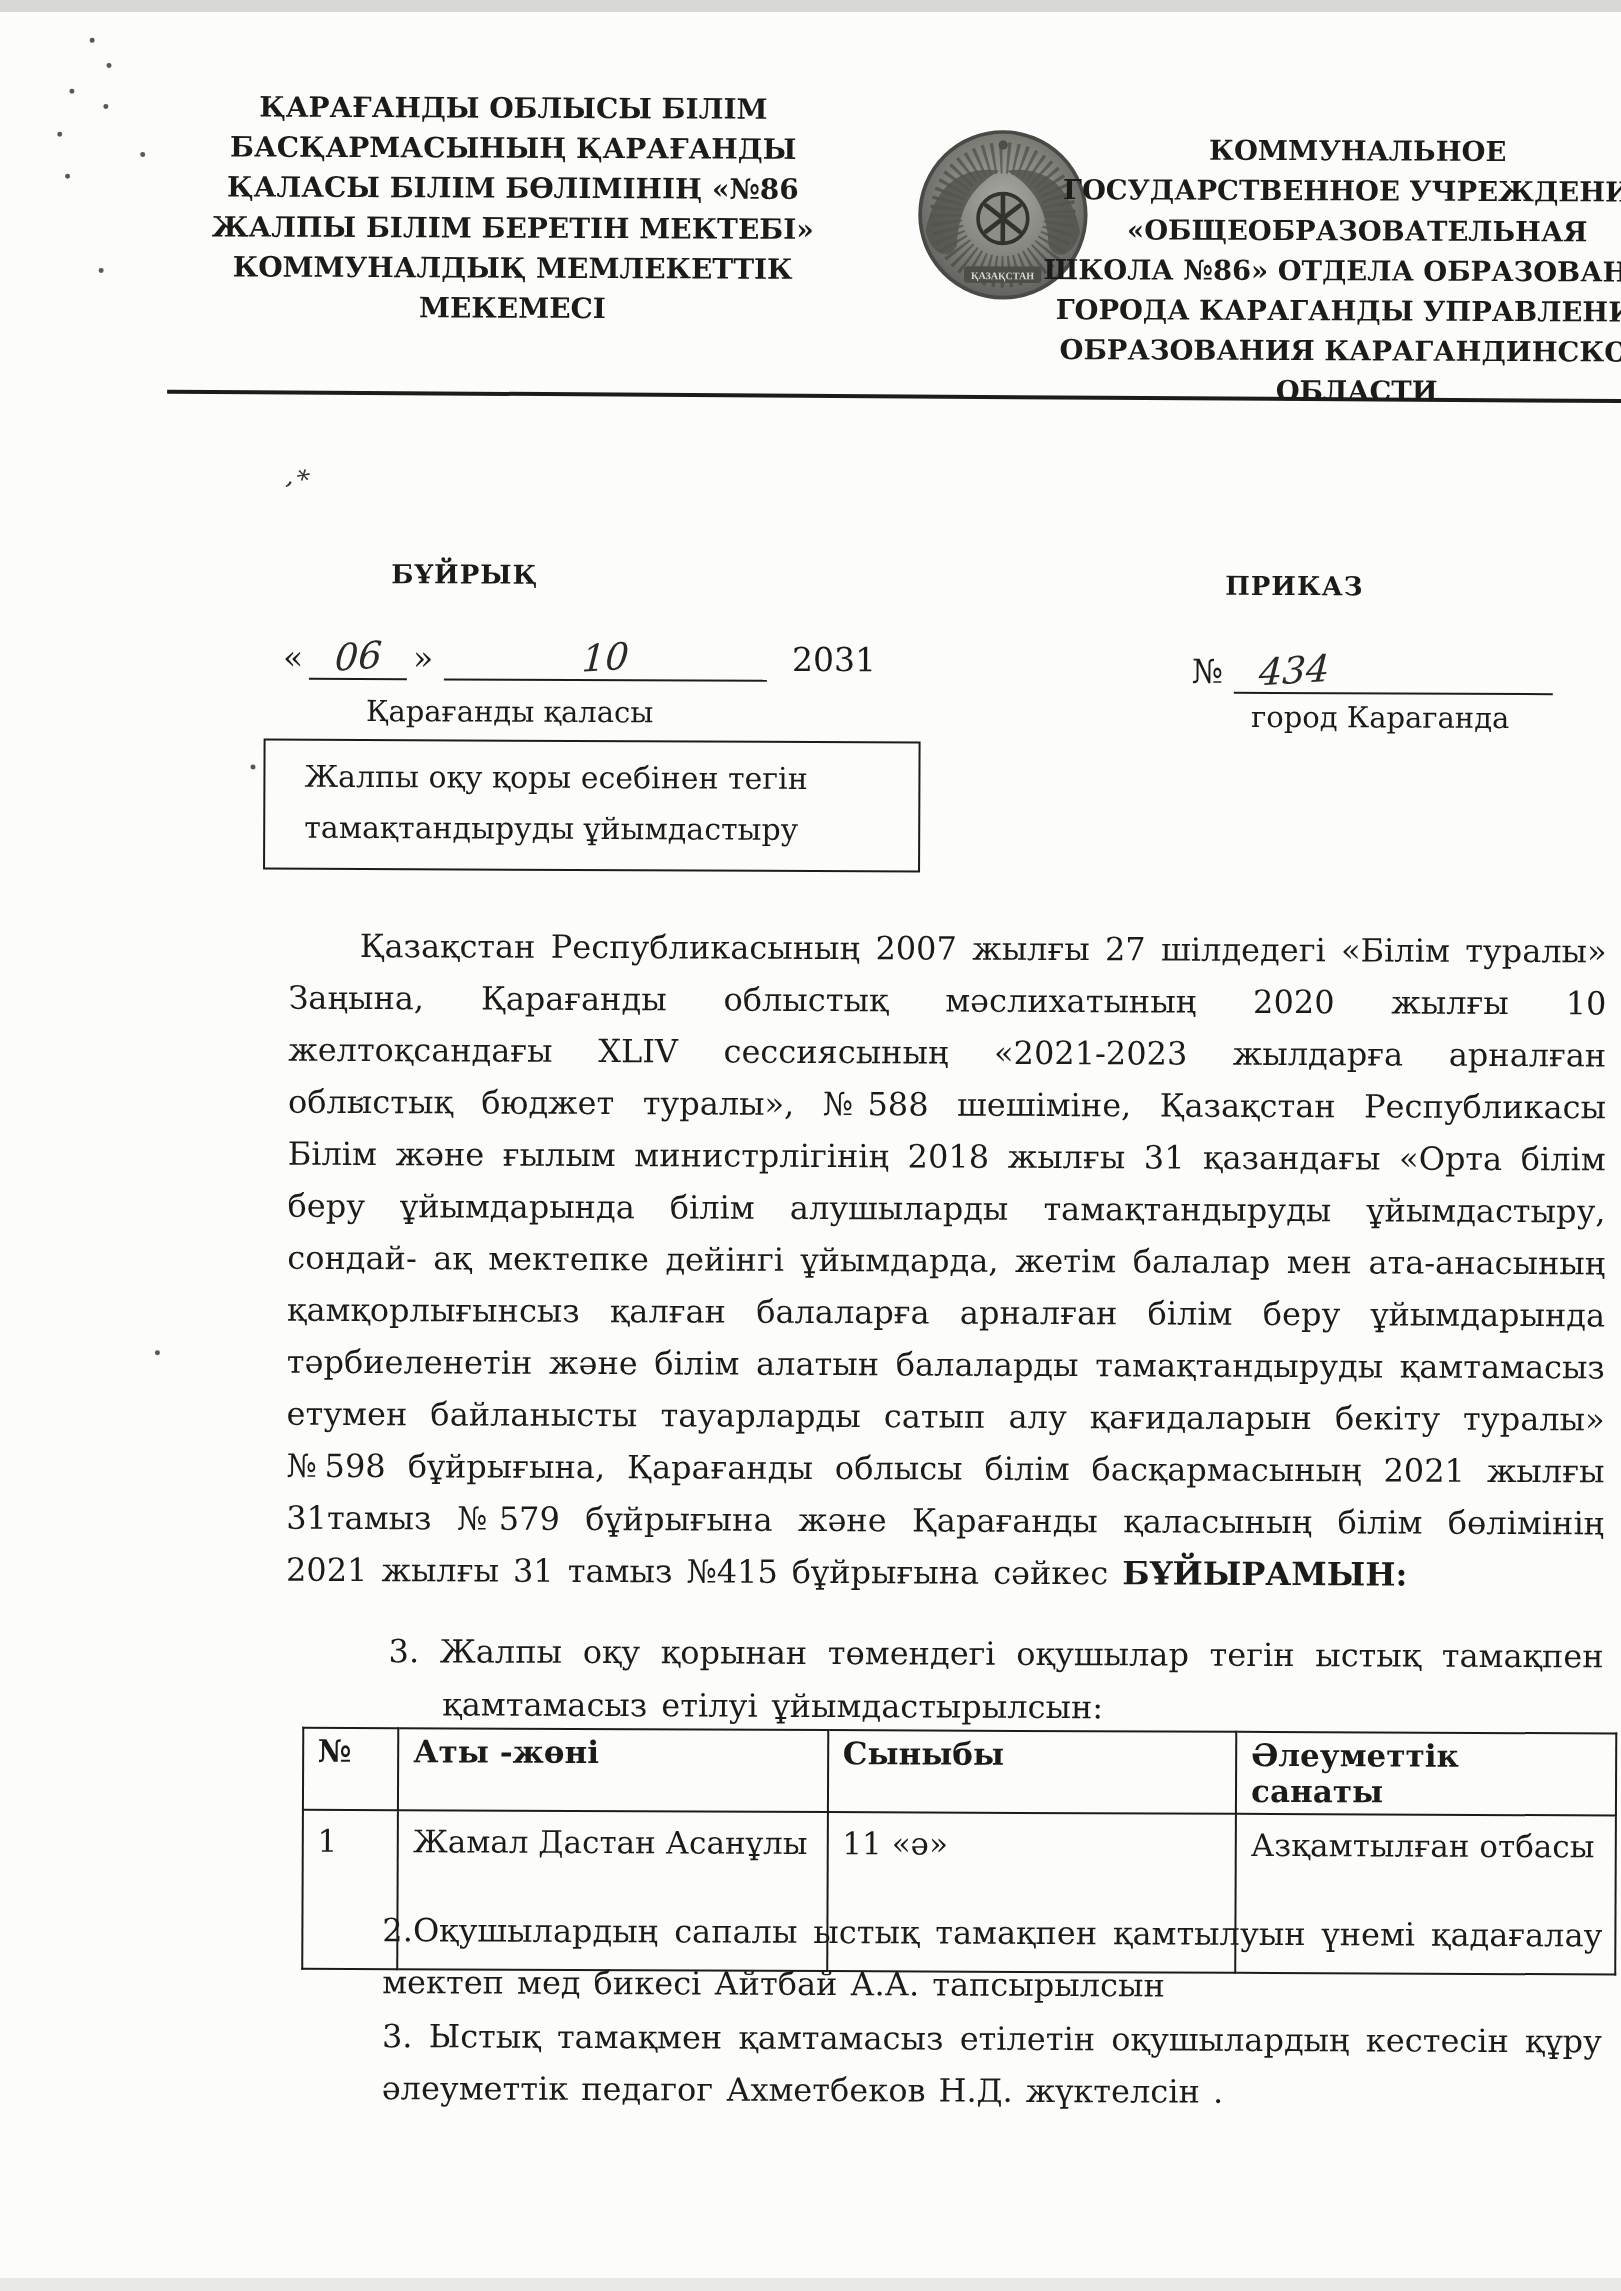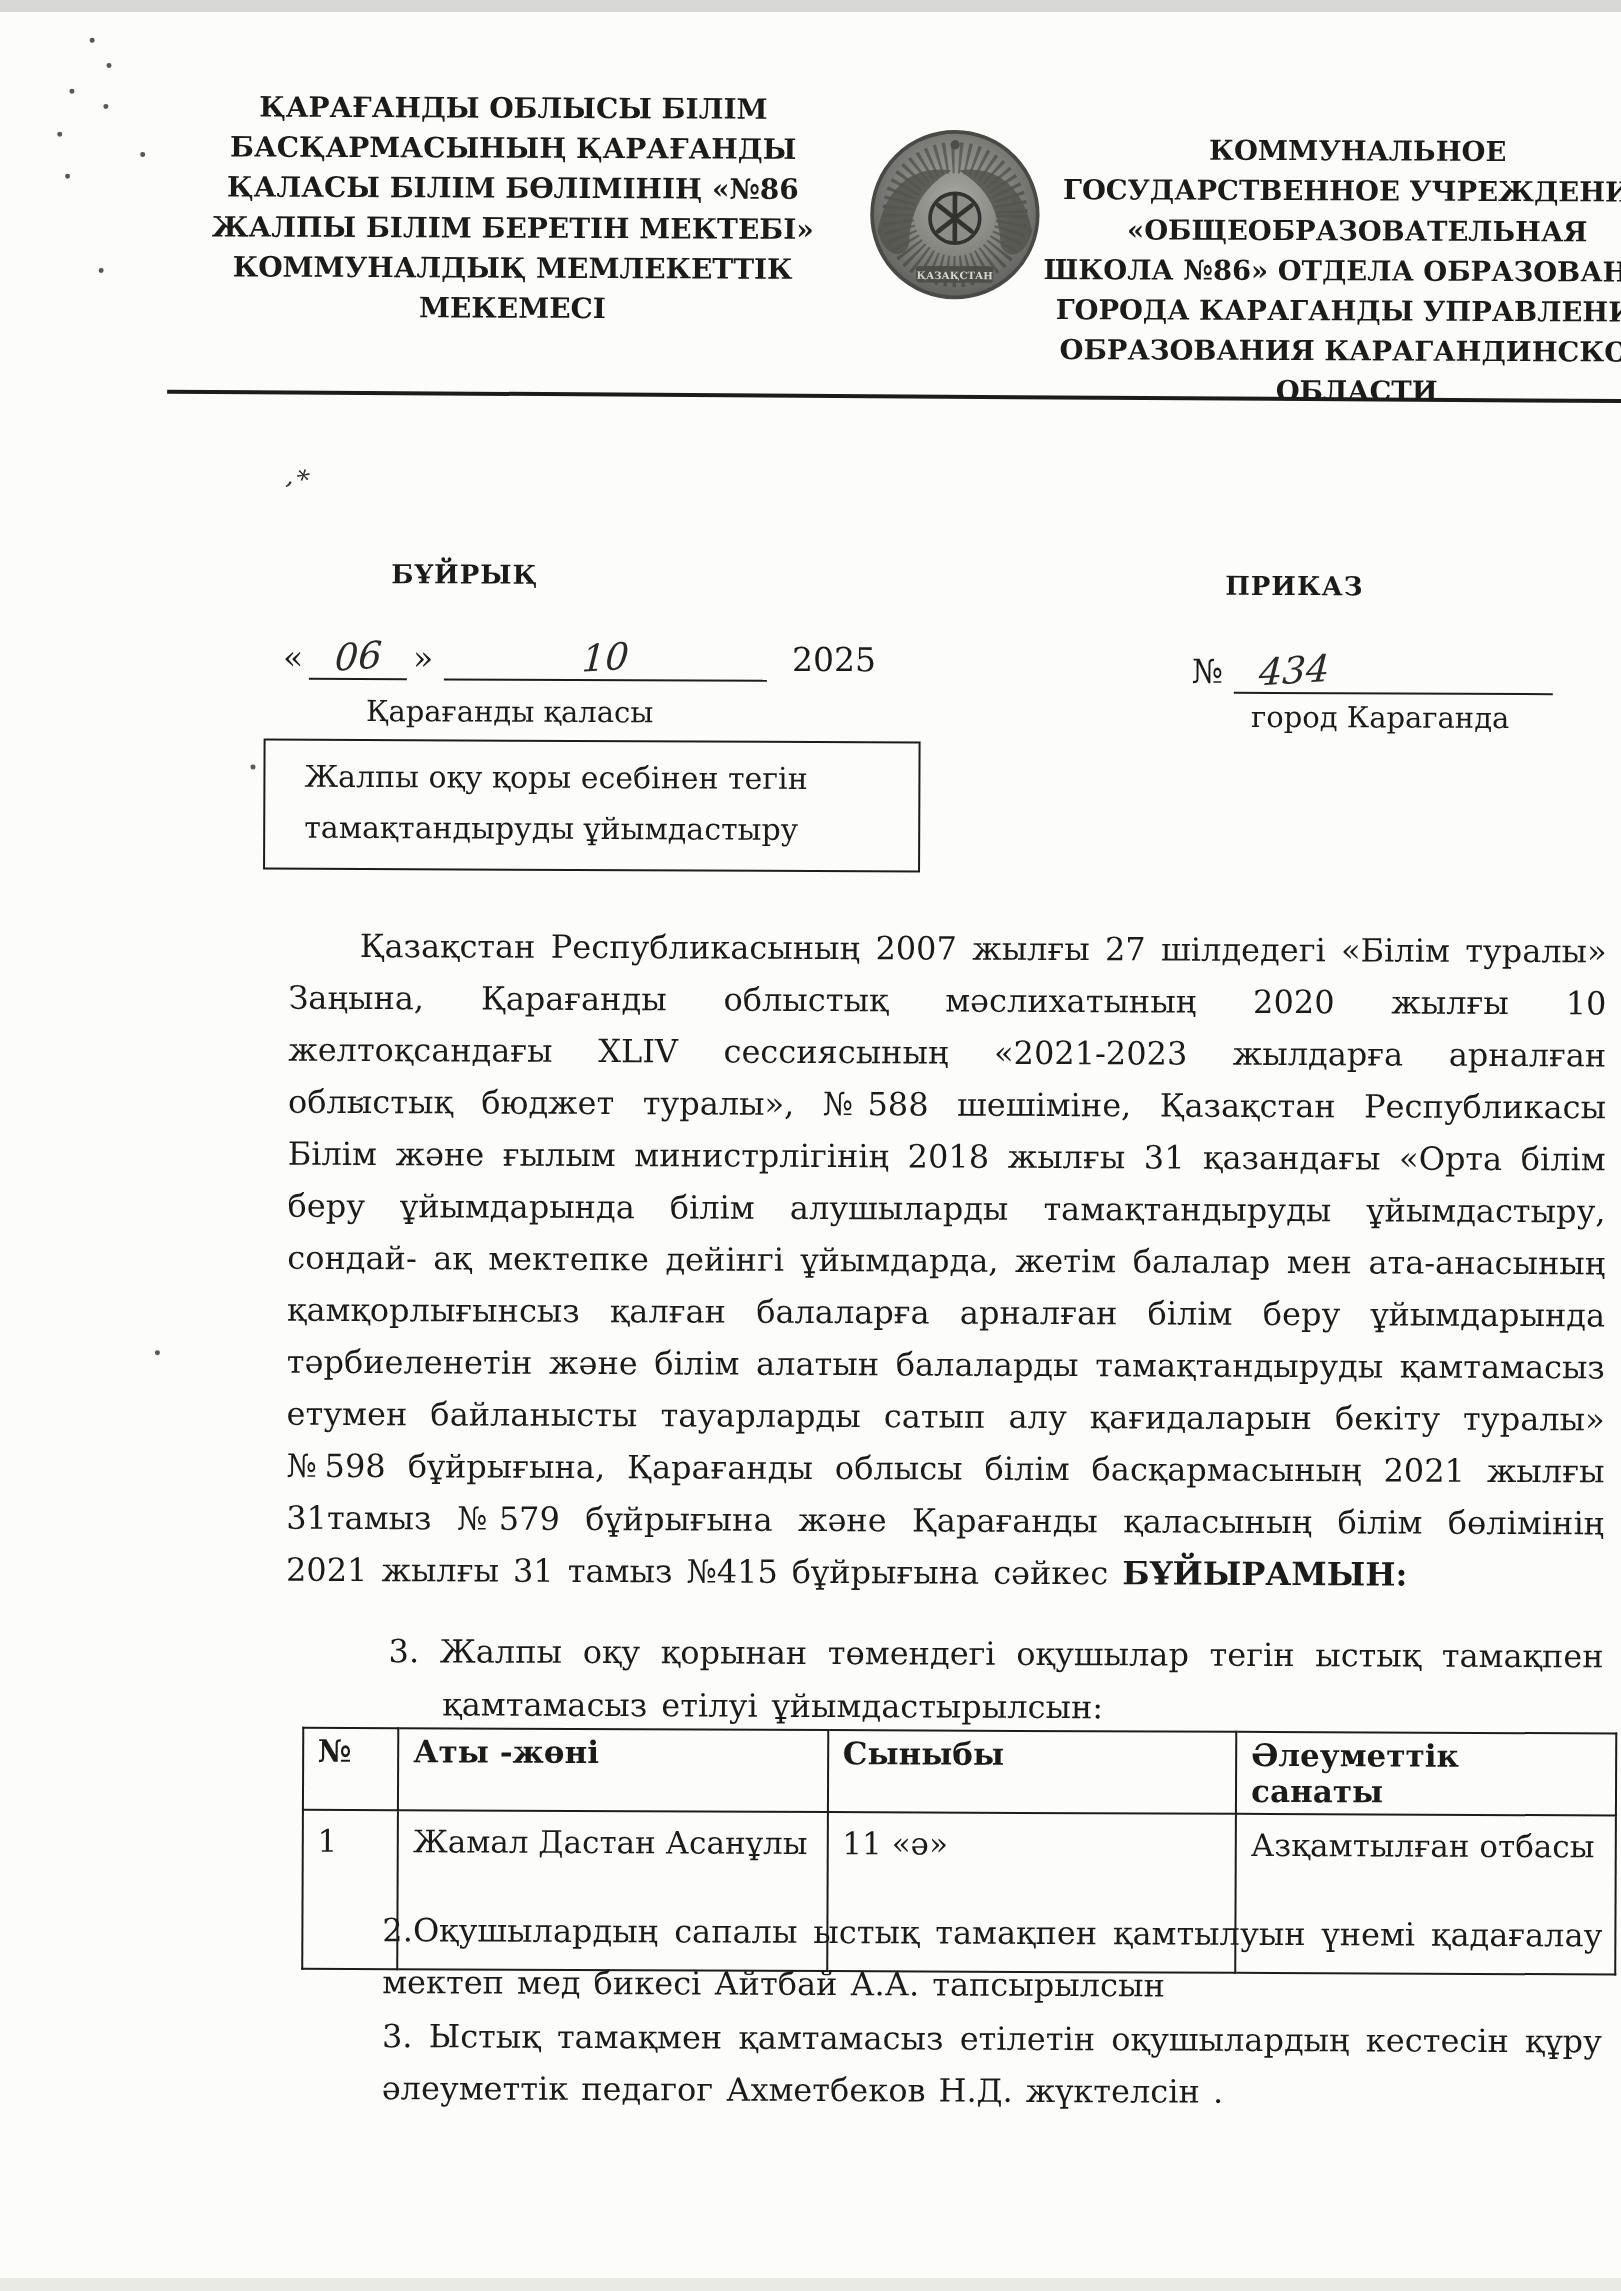--- a/index.html
+++ b/index.html
@@ -12,21 +12,21 @@
     color:#1b1b19;
     font-family:"DejaVu Serif","Liberation Serif",serif;
   }
   .tilt{position:absolute;inset:0;transform:rotate(0.25deg);transform-origin:50% 38%;}
 
   
   .org{position:absolute;font-weight:bold;text-align:center;}
   .org-left{left:167px;top:78px;width:686px;font-size:28px;line-height:40px;}
   .org-right{left:1041px;top:116px;width:627px;font-size:27.4px;line-height:40px;}
   .org .line{display:block;white-space:nowrap;}
-  .emblem{position:absolute;left:860px;top:106px;width:184px;height:192px;}
+  .emblem{position:absolute;left:908px;top:106px;width:184px;height:192px;font-family:Liberation Serif, serif;}
   .head-rule{position:absolute;left:165px;top:382px;width:1457px;height:3.9px;background:#1c1c1a;transform:rotate(0.12deg);}
 
   
   .doc-title{position:absolute;font-weight:bold;font-size:26px;letter-spacing:1px;}
   .title-kk{left:390px;top:549px;}
   .title-ru{left:1224px;top:557px;}
 
   
   .date-line{position:absolute;left:282px;top:625px;font-size:33px;white-space:nowrap;}
   .hw{display:inline-block;font-style:italic;transform:rotate(-4deg) skewX(-7deg);font-size:37px;color:#2a2a28;}
@@ -140,21 +140,21 @@
       <span class="line">ОБЛАСТИ</span>
     </div>
 
     <div class="head-rule"></div>
 
     <div class="doc-title title-kk">БҰЙРЫҚ</div>
     <div class="doc-title title-ru">ПРИКАЗ</div>
 
     <div class="date-line">
       <span>«</span><span class="u06"><span class="hw">06</span></span><span>»</span>
-      <span class="seg10"><span class="hw">10</span></span><span>2025</span>
+      <span class="seg10"><span class="hw">10</span></span><span>2031</span>
     </div>
     <div class="place-kk">Қарағанды қаласы</div>
 
     <div class="num-line">
       <span>№</span>
       <span class="seg434"><span class="hw">434</span></span>
     </div>
     <div class="place-ru">город Караганда</div>
 
     <div class="subject-box">

